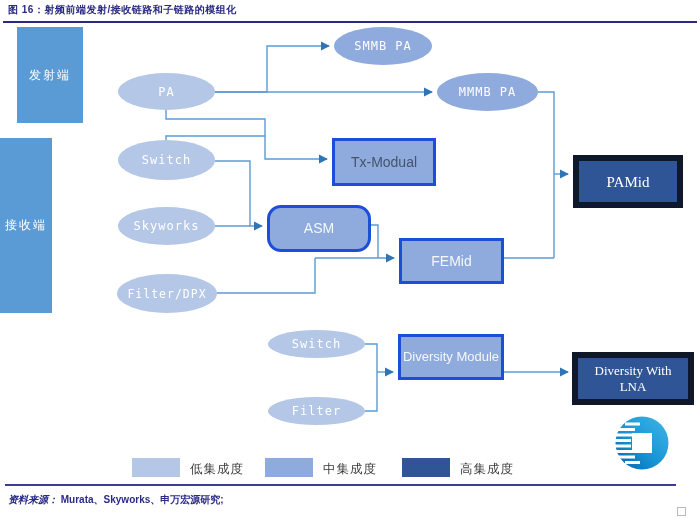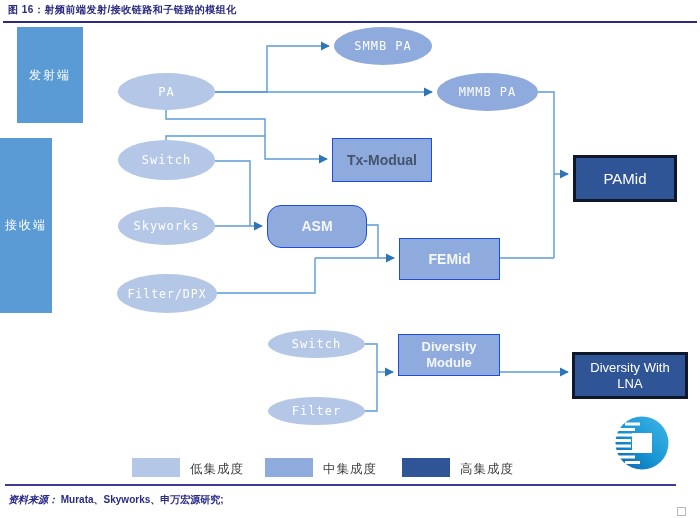--- a/index.html
+++ b/index.html
@@ -19,23 +19,23 @@
   .section-rect{position:absolute;z-index:2;background:#5b9bd5;color:#fff;
                 display:flex;align-items:center;justify-content:center;
                 font-size:12px;letter-spacing:2px;}
   .ell{position:absolute;z-index:2;border-radius:50%;display:flex;align-items:center;
        justify-content:center;color:#fff;font-family:"DejaVu Sans Mono",monospace;
        font-size:12px;letter-spacing:1px;white-space:nowrap;}
   .ell.light{background:#b4c7e7;}
   .ell.mid{background:#8faadc;}
   .rect{position:absolute;z-index:2;display:flex;align-items:center;justify-content:center;
         text-align:center;font-size:14px;line-height:1.2;}
-  .rect.mid{background:#8faadc;border:1px solid #1d4ed8;color:#f4f7fc;font-weight:bold;}
+  .rect.mid{background:#8faadc;border:3px solid #1d4ed8;color:#f4f7fc;}
   .rect.mid.darktext{color:#44546a;}
-  .rect.dark{background:#2f5597;border:3px solid #0f172a;color:#fff;font-size:13px;}
+  .rect.dark{background:#2f5597;border:6px solid #0f172a;color:#fff;font-size:13px;font-family:Liberation Serif, serif;}
 
   
   .swatch{position:absolute;z-index:2;width:48px;height:19px;}
   .legend-label{position:absolute;z-index:2;font-size:12.5px;color:#3b3b3b;letter-spacing:1px;}
 
   
   .bottom-rule{position:absolute;left:5px;top:484px;width:671px;height:2px;background:#3c3c96;}
   .source-line{position:absolute;left:8px;top:493px;font-size:10px;color:#2b2b87;}
   .source-prefix{font-style:italic;font-family:"Liberation Serif",serif;font-weight:bold;}
   .source-text{font-weight:600;}

